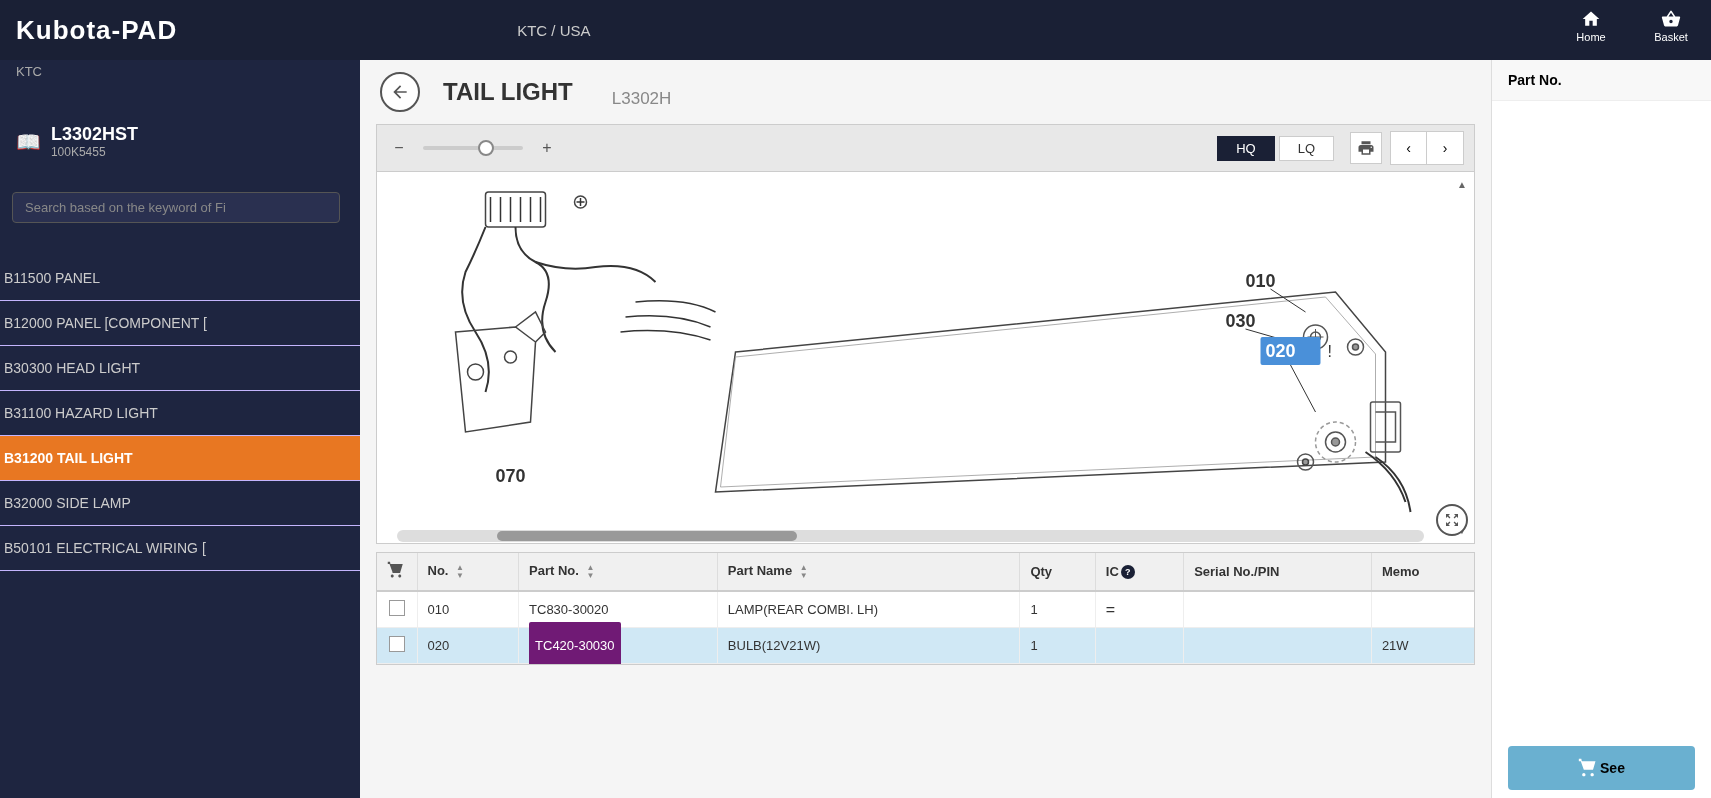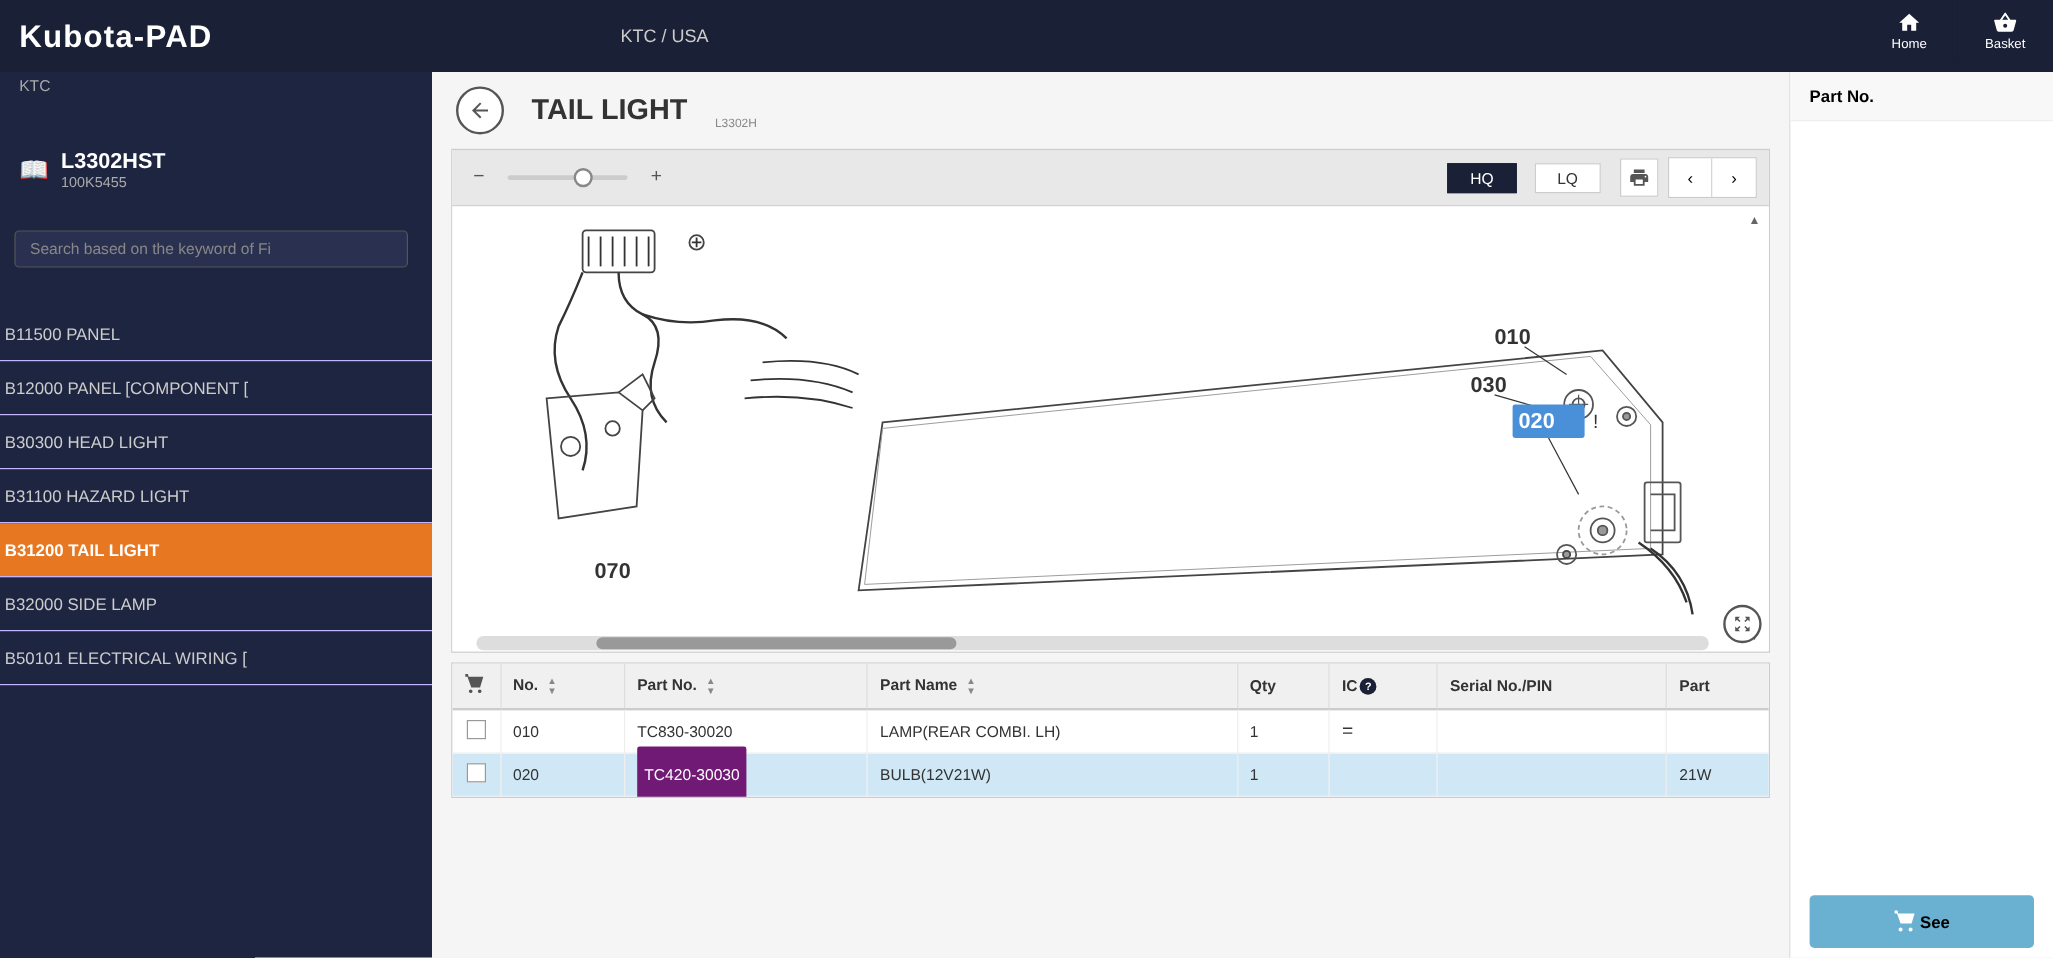--- a/index.html
+++ b/index.html
@@ -149,23 +149,23 @@
       cursor: pointer;
       font-size: 18px;
       color: #555;
     }
     .page-title {
       font-size: 24px;
       font-weight: bold;
       color: #333;
     }
     .page-subtitle {
-      font-size: 10px;
+      font-size: 17px;
       color: #888;
-      margin-left: 0;
+      margin-left: 16px;
       align-self: flex-end;
       padding-bottom: 3px;
     }
 
     
     .diagram-container {
       margin: 0 16px;
       border: 1px solid #ccc;
       background: white;
       position: relative;
@@ -204,21 +204,21 @@
       border: 2px solid #888;
       border-radius: 50%;
       position: absolute;
       top: -6px;
       left: 55%;
       cursor: pointer;
     }
     .quality-btns {
       margin-left: auto;
       display: flex;
-      gap: 15px;
+      gap: 4px;
     }
     .quality-btn {
       padding: 4px 18px;
       font-size: 13px;
       cursor: pointer;
       border: 1px solid #ccc;
     }
     .quality-btn.active {
       background: #1a2035;
       color: white;
@@ -663,21 +663,21 @@
             <th>
               Part Name <span class="sort-arrows">▲<br>▼</span>
             </th>
             <th>Qty</th>
             <th>
               <span class="ic-info">
                 IC <span class="info-circle">?</span>
               </span>
             </th>
             <th>Serial No./PIN</th>
-            <th>Part</th>
+            <th>Memo</th>
           </tr>
         </thead>
         <tbody>
           <tr>
             <td class="cart-icon-cell">
               <span class="checkbox"></span>
             </td>
             <td>010</td>
             <td>TC830-30020</td>
             <td>LAMP(REAR COMBI. LH)</td>

